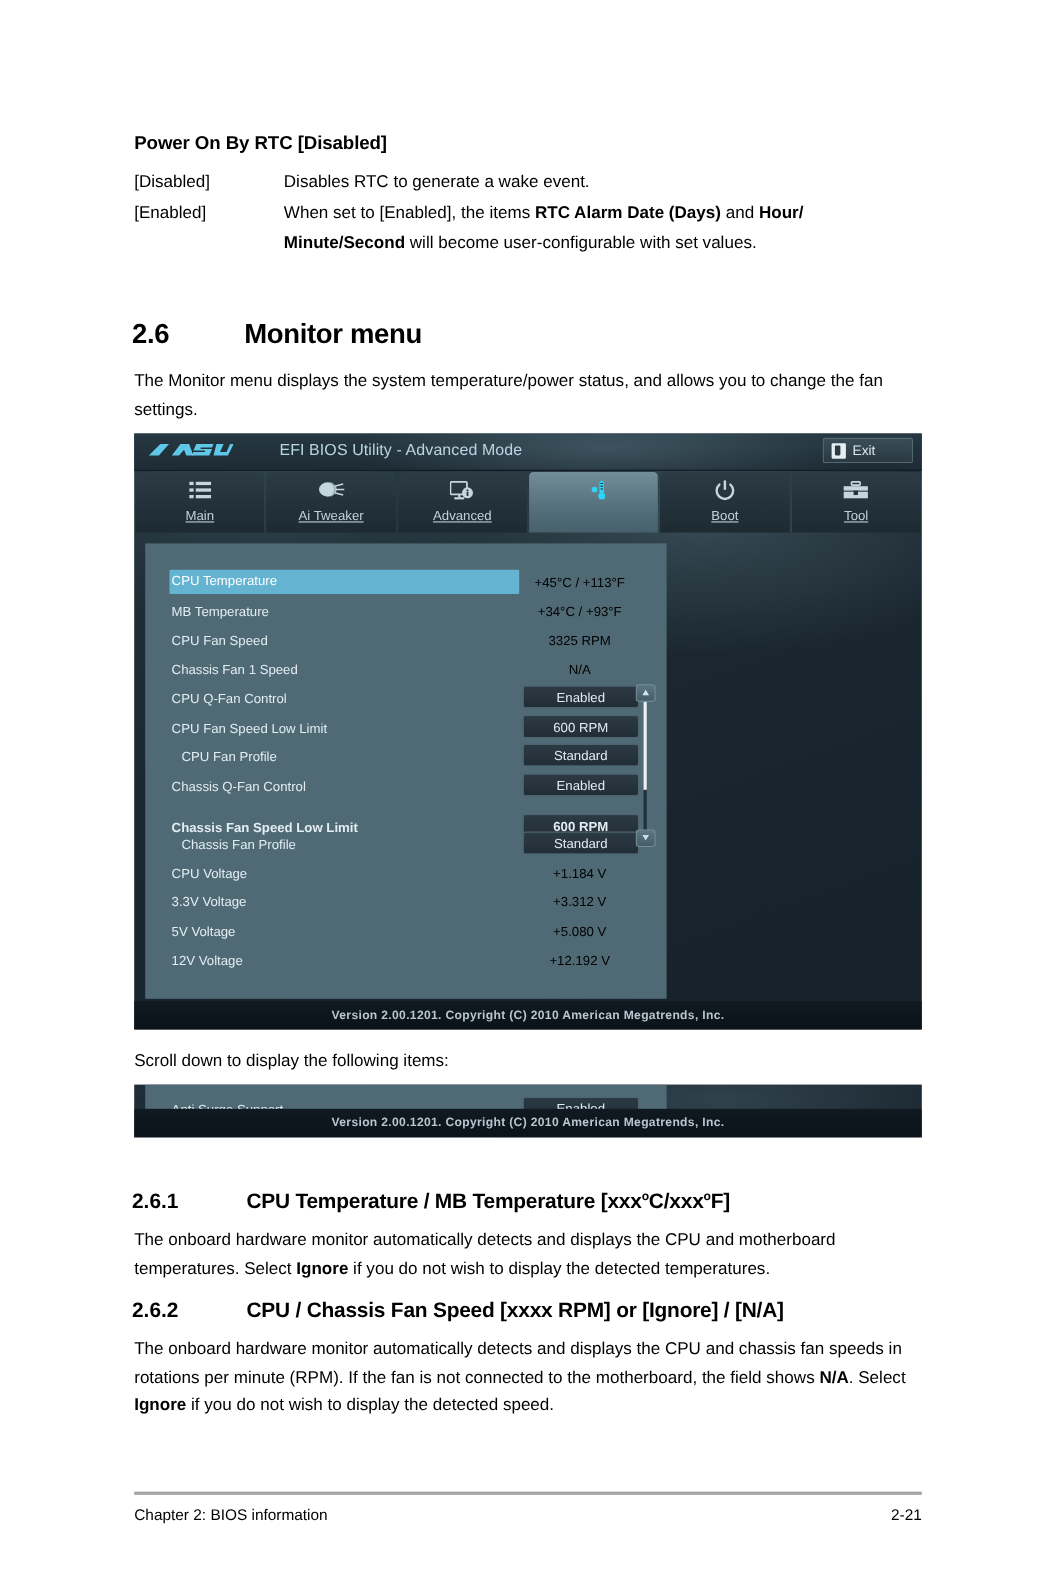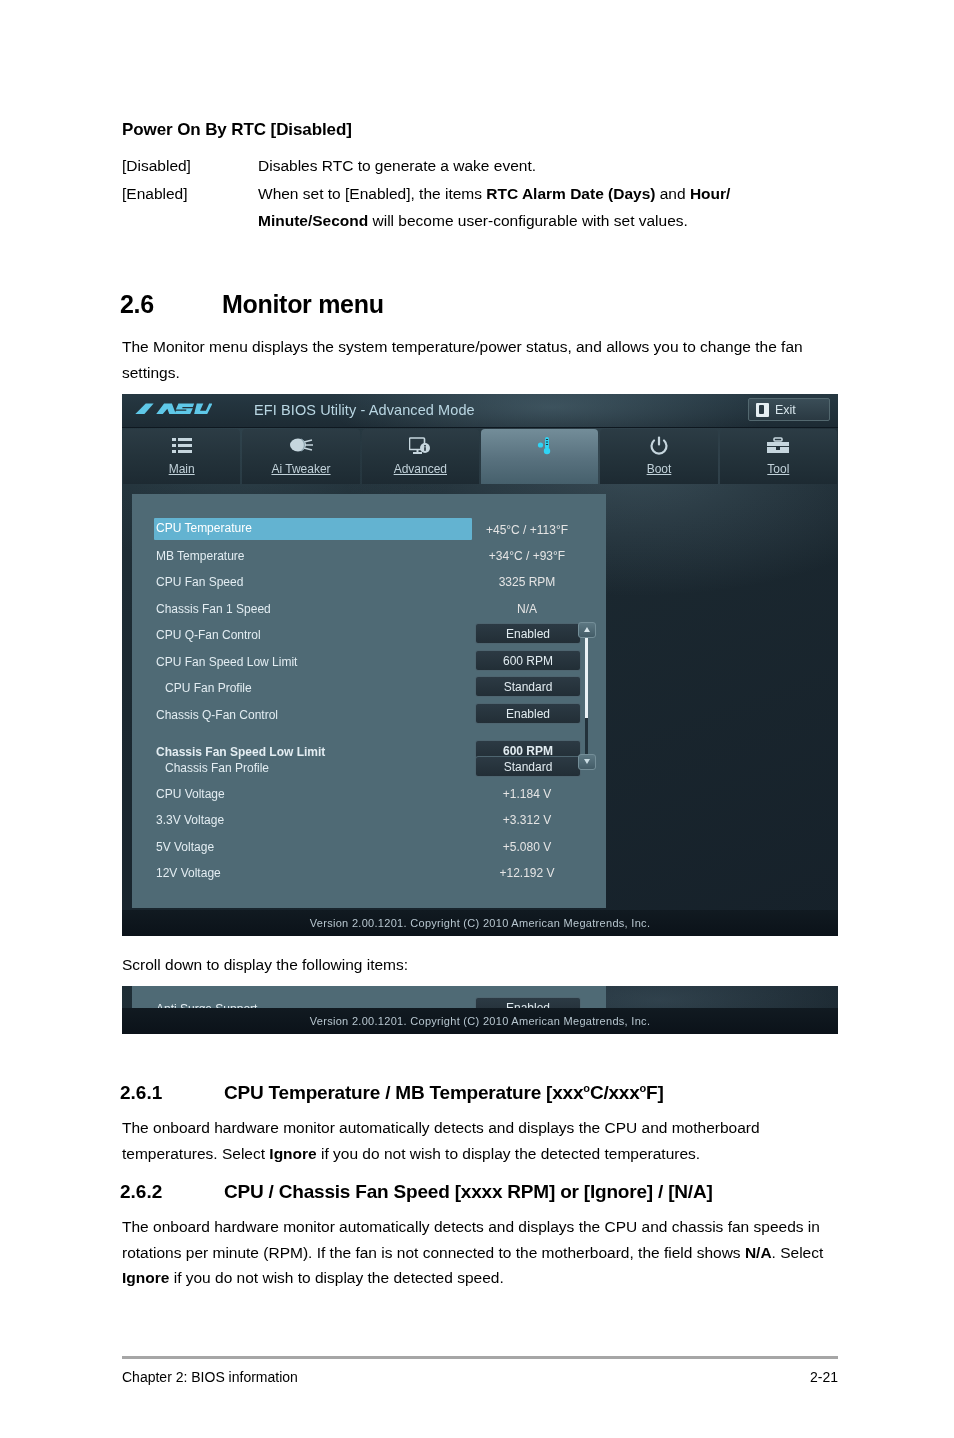--- a/index.html
+++ b/index.html
@@ -259,21 +259,21 @@
     background: #63b3d1;
     border-radius: 1px;
   }
   .row.selected .rlabel { color: #ffffff; top: 3px; }
   .row .rvalue {
     position: absolute;
     left: 340px; top: 5px;
     width: 110px;
     text-align: center;
     font-size: 12px;
-    color: #e5e5e5;
+    color: #000000;
     white-space: nowrap;
   }
   .row .ropt {
     position: absolute;
     left: 343px; top: 0px;
     width: 106px; height: 21px;
     background: linear-gradient(180deg, #2c3a44 0%, #222e36 100%);
     border: 1px solid #4e6570;
     border-radius: 3px;
     font-size: 12px;
@@ -314,20 +314,21 @@
   }
 
   .bios-footer {
     position: absolute;
     left: 0; right: 0; bottom: 0;
     height: 26px;
     background: linear-gradient(180deg, #111a21 0%, #0b1219 100%);
     display: flex;
     align-items: center;
     justify-content: center;
+    font-weight: bold;
   }
   .bios-footer .ftxt {
     font-size: 11px;
     color: #b7c6cf;
     letter-spacing: 0.3px;
   }
 
   
   .bios2 {
     position: absolute;

